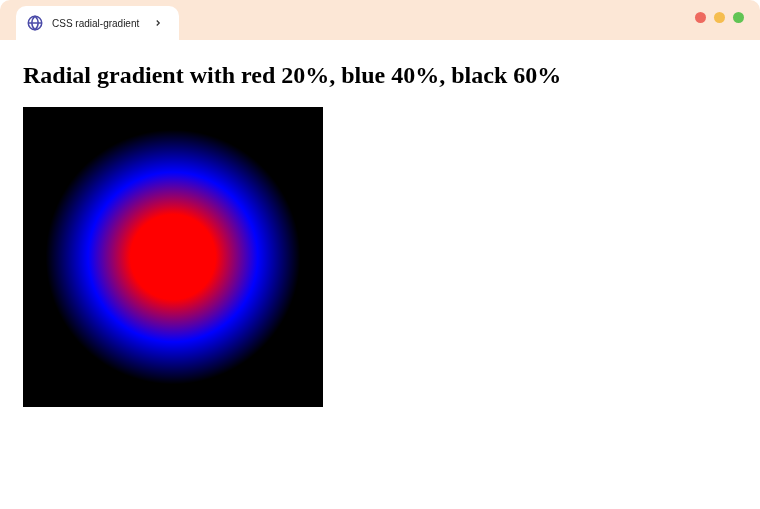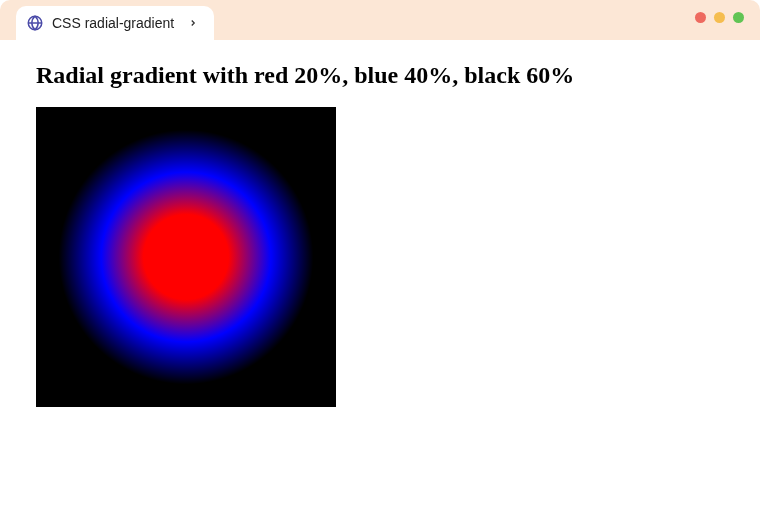--- a/index.html
+++ b/index.html
@@ -14,21 +14,21 @@
       position: relative;
     }
     .tab {
       background: #ffffff;
       height: 34px;
       border-radius: 10px 10px 0 0;
       display: inline-flex;
       align-items: center;
       padding: 0 16px 0 10px;
       gap: 8px;
-      font-size: 14px;
+      font-size: 10px;
       color: #222;
       position: relative;
       top: 0;
     }
     .tab .globe {
       width: 18px; height: 18px;
       color: #4b4ba8;
       display: inline-flex; align-items: center; justify-content: center;
     }
     .tab .chev {
@@ -39,21 +39,21 @@
       right: 16px;
       top: 12px;
       display: flex;
       gap: 8px;
     }
     .dot { width: 11px; height: 11px; border-radius: 50%; }
     .dot.red { background: #ee6a5f; }
     .dot.yellow { background: #f5bd4f; }
     .dot.green { background: #61c454; }
     .content {
-      padding: 22px 36px;
+      padding: 22px 23px;
     }
     .heading {
       font-family: "Times New Roman", Times, serif;
       font-weight: bold;
       font-size: 24px;
       color: #000;
       margin-bottom: 18px;
     }
     .gradient-box {
       width: 300px;

